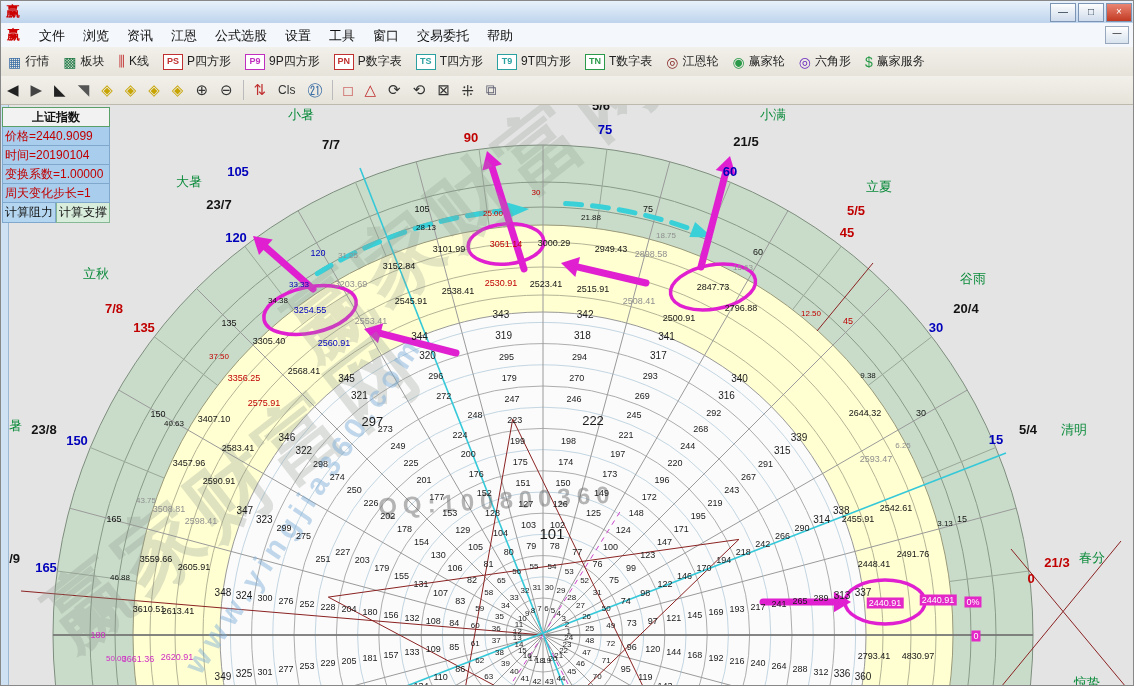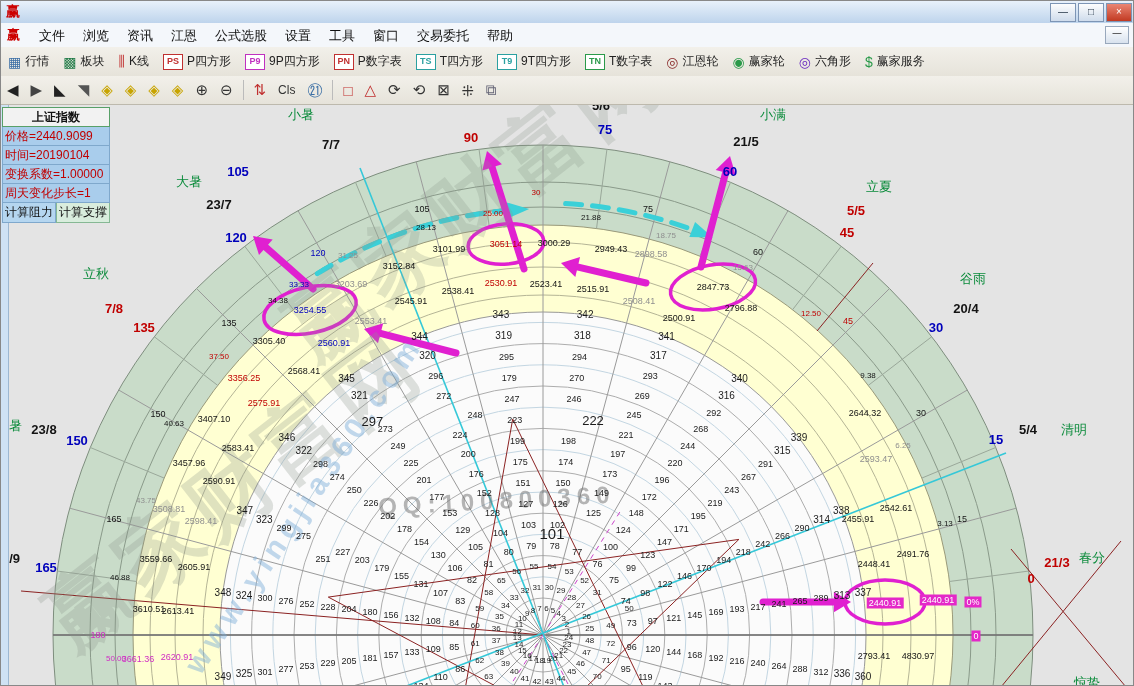--- a/index.html
+++ b/index.html
@@ -212,21 +212,21 @@
       <span class="spnum" style="left: 513.266px; top: 671.446px; font-size: 8px;">40</span>
       <span class="spnum" style="left: 523.937px; top: 677.607px; font-size: 8px;">41</span>
       <span class="spnum" style="left: 535.839px; top: 680.796px; font-size: 8px;">42</span>
       <span class="spnum" style="left: 548.161px; top: 680.796px; font-size: 8px;">43</span>
       <span class="spnum" style="left: 560.063px; top: 677.607px; font-size: 8px;">44</span>
       <span class="spnum" style="left: 570.734px; top: 671.446px; font-size: 8px;">45</span>
       <span class="spnum" style="left: 579.446px; top: 662.734px; font-size: 8px;">46</span>
       <span class="spnum" style="left: 585.607px; top: 652.063px; font-size: 8px;">47</span>
       <span class="spnum" style="left: 588.796px; top: 640.161px; font-size: 8px;">48</span>
       <span class="spnum" style="left: 609.815px; top: 625.072px; font-size: 8px;">49</span>
-      <span class="spnum" style="left: 605.193px; top: 607.824px; font-size: 8px; margin-left: 23px;">50</span>
+      <span class="spnum" style="left: 605.193px; top: 607.824px; font-size: 8px;">50</span>
       <span class="spnum" style="left: 596.265px; top: 592.361px; font-size: 8px;">31</span>
       <span class="spnum" style="left: 583.639px; top: 579.735px; font-size: 8px;">52</span>
       <span class="spnum" style="left: 568.176px; top: 570.807px; font-size: 8px;">53</span>
       <span class="spnum" style="left: 550.928px; top: 566.185px; font-size: 8px;">54</span>
       <span class="spnum" style="left: 533.072px; top: 566.185px; font-size: 8px;">55</span>
       <span class="spnum" style="left: 515.824px; top: 570.807px; font-size: 8px;">56</span>
       <span class="spnum" style="left: 500.361px; top: 579.735px; font-size: 8px;">65</span>
       <span class="spnum" style="left: 487.735px; top: 592.361px; font-size: 8px;">58</span>
       <span class="spnum" style="left: 478.807px; top: 607.824px; font-size: 8px;">59</span>
       <span class="spnum" style="left: 474.185px; top: 625.072px; font-size: 8px;">60</span>

